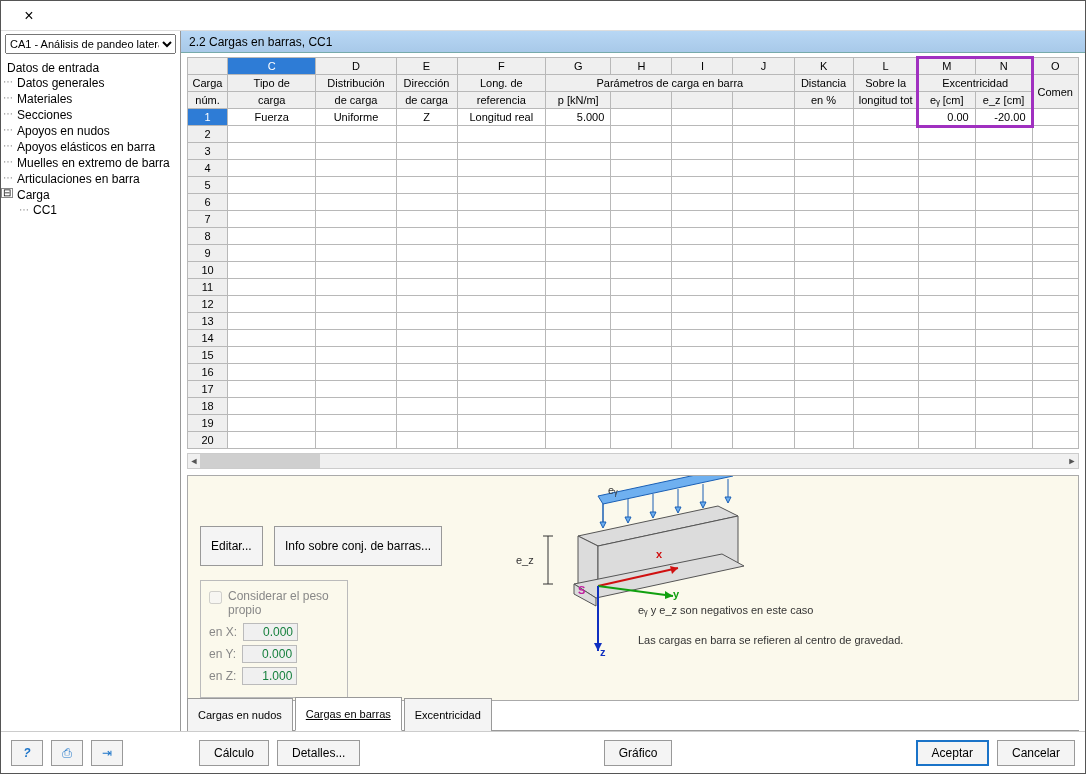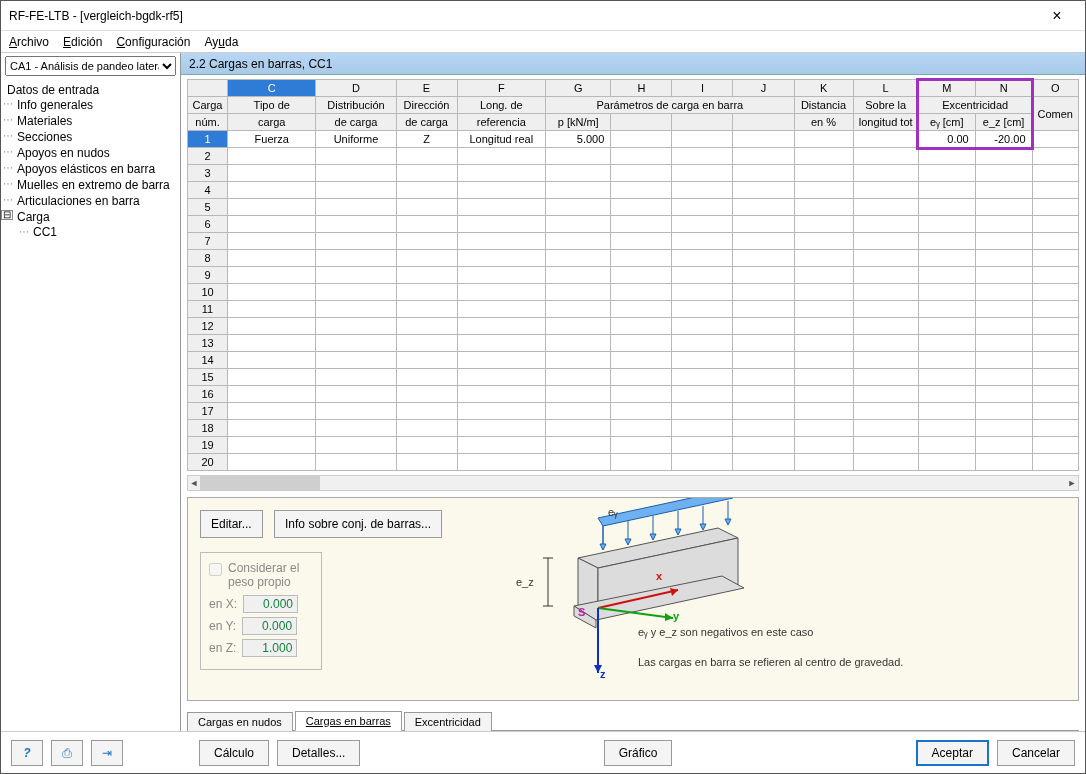--- a/index.html
+++ b/index.html
@@ -32,64 +32,57 @@
 .grid td.rowhead { background: #efefef; }
 .grid td.rowhead.selected { background: #2e7cd6; color: #fff; }
 .grid td.valnum { text-align: right; padding-right: 6px; }
 .hlbox { position: absolute; border: 3px solid #a030c0; pointer-events: none; }
 .scrollh { height: 16px; margin: 4px 6px 0 6px; background: #f0f0f0; border: 1px solid #ccc; position: relative; }
 .scrollh .thumb { position: absolute; left: 12px; top: 0; width: 120px; height: 14px; background: #cfcfcf; }
 .scrollh .arrow { position: absolute; top: 0; width: 12px; height: 14px; text-align: center; line-height: 14px; font-size: 9px; color: #555; }
 .scrollh .arrow.l { left: 0; } .scrollh .arrow.r { right: 0; }
 .bottompanel { flex: 1; margin: 6px; border: 1px solid #aaa; background: #fbf9ec; position: relative; display: flex; min-height: 0;}
 .bp-left { width: 320px; padding: 12px; }
-.bp-left button { height: 28px; padding: 0 10px; margin-right: 8px; background: #f4f4f4; border: 1px solid #999; cursor: pointer; }
-.optsbox { margin-top: 14px; border: 1px solid #bbb; padding: 8px; width: 122px; }
+.bp-left button { height: 40px; padding: 0 10px; margin-right: 8px; background: #f4f4f4; border: 1px solid #999; cursor: pointer; margin-top: 38px; }
+.optsbox { margin-top: 14px; border: 1px solid #bbb; padding: 8px; width: 148px; }
 .optsbox .chkrow { display: flex; align-items: flex-start; gap: 6px; margin-bottom: 6px; color: #888; }
 .optsbox .chkrow input { margin-top: 2px; }
 .numrow { display: flex; align-items: center; gap: 6px; margin: 4px 0; color: #888; }
 .numrow input { width: 55px; height: 18px; text-align: right; padding-right: 4px; background: #f0f0f0; border: 1px solid #bbb; color: #15803d; }
 .bp-right { flex: 1; position: relative; }
 .caption { position: absolute; font-size: 11px; color: #333; }
 .tabstrip { height: 24px; display: flex; align-items: flex-end; padding-left: 6px; border-bottom: none; margin-top: -1px;}
-.tab { padding: 3px 10px; border: 1px solid #999; border-bottom: none; background: #f4f4f4; margin-right: 2px; cursor: pointer; font-size: 11px; position: relative; top:1px; z-index:1; }
+.tab { padding: 10px 10px; border: 1px solid #999; border-bottom: none; background: #f4f4f4; margin-right: 2px; cursor: pointer; font-size: 11px; position: relative; top:1px; z-index:1; }
 .tab.active { background: #fff; border-bottom: 1px solid #fff; z-index:2;text-decoration:underline; }
 .tabstrip-outer { border-top: 1px solid #999; margin: 0 6px; }
 .footer { height: 42px; border-top: 1px solid #ccc; display: flex; align-items: center; padding: 0 10px; gap: 8px; }
 .footer .spacer { flex: 1; }
 .footer button, .footer .iconbtn { height: 26px; padding: 0 14px; background: #f4f4f4; border: 1px solid #999; cursor: pointer; }
 .footer .iconbtn { width: 32px; padding: 0; display: flex; align-items: center; justify-content: center; }
 .footer button.primary { border: 2px solid #1a73c8; }
 svg { display: block; }
 .gridouter{ position: relative; }
 </style>
 </head>
 <body>
 
 <div class="window">
   <div class="titlebar">
-    <span class="title">RF-FE-LTB - [vergleich-bgdk-rf5]</span>
     <span class="close">×</span>
-  </div>
-  <div class="menubar">
-    <span><u>A</u><span>rchivo</span></span>
-    <span><u>E</u>dición</span>
-    <span><u>C</u>onfiguración</span>
-    <span>Ay<u>u</u>da</span>
   </div>
   <div class="body">
     <div class="leftpanel">
       <div class="casesel">
         <select>
           <option>CA1 - Análisis de pandeo latera</option>
         </select>
       </div>
       <div class="tree">
         <div class="tree-root">Datos de entrada</div>
-        <div class="tree-item lv1">Info generales</div>
+        <div class="tree-item lv1">Datos generales</div>
         <div class="tree-item lv1">Materiales</div>
         <div class="tree-item lv1">Secciones</div>
         <div class="tree-item lv1">Apoyos en nudos</div>
         <div class="tree-item lv1">Apoyos elásticos en barra</div>
         <div class="tree-item lv1">Muelles en extremo de barra</div>
         <div class="tree-item lv1">Articulaciones en barra</div>
         <div class="tree-item toggle">Carga</div>
         <div class="tree-child">CC1</div>
       </div>
     </div>

